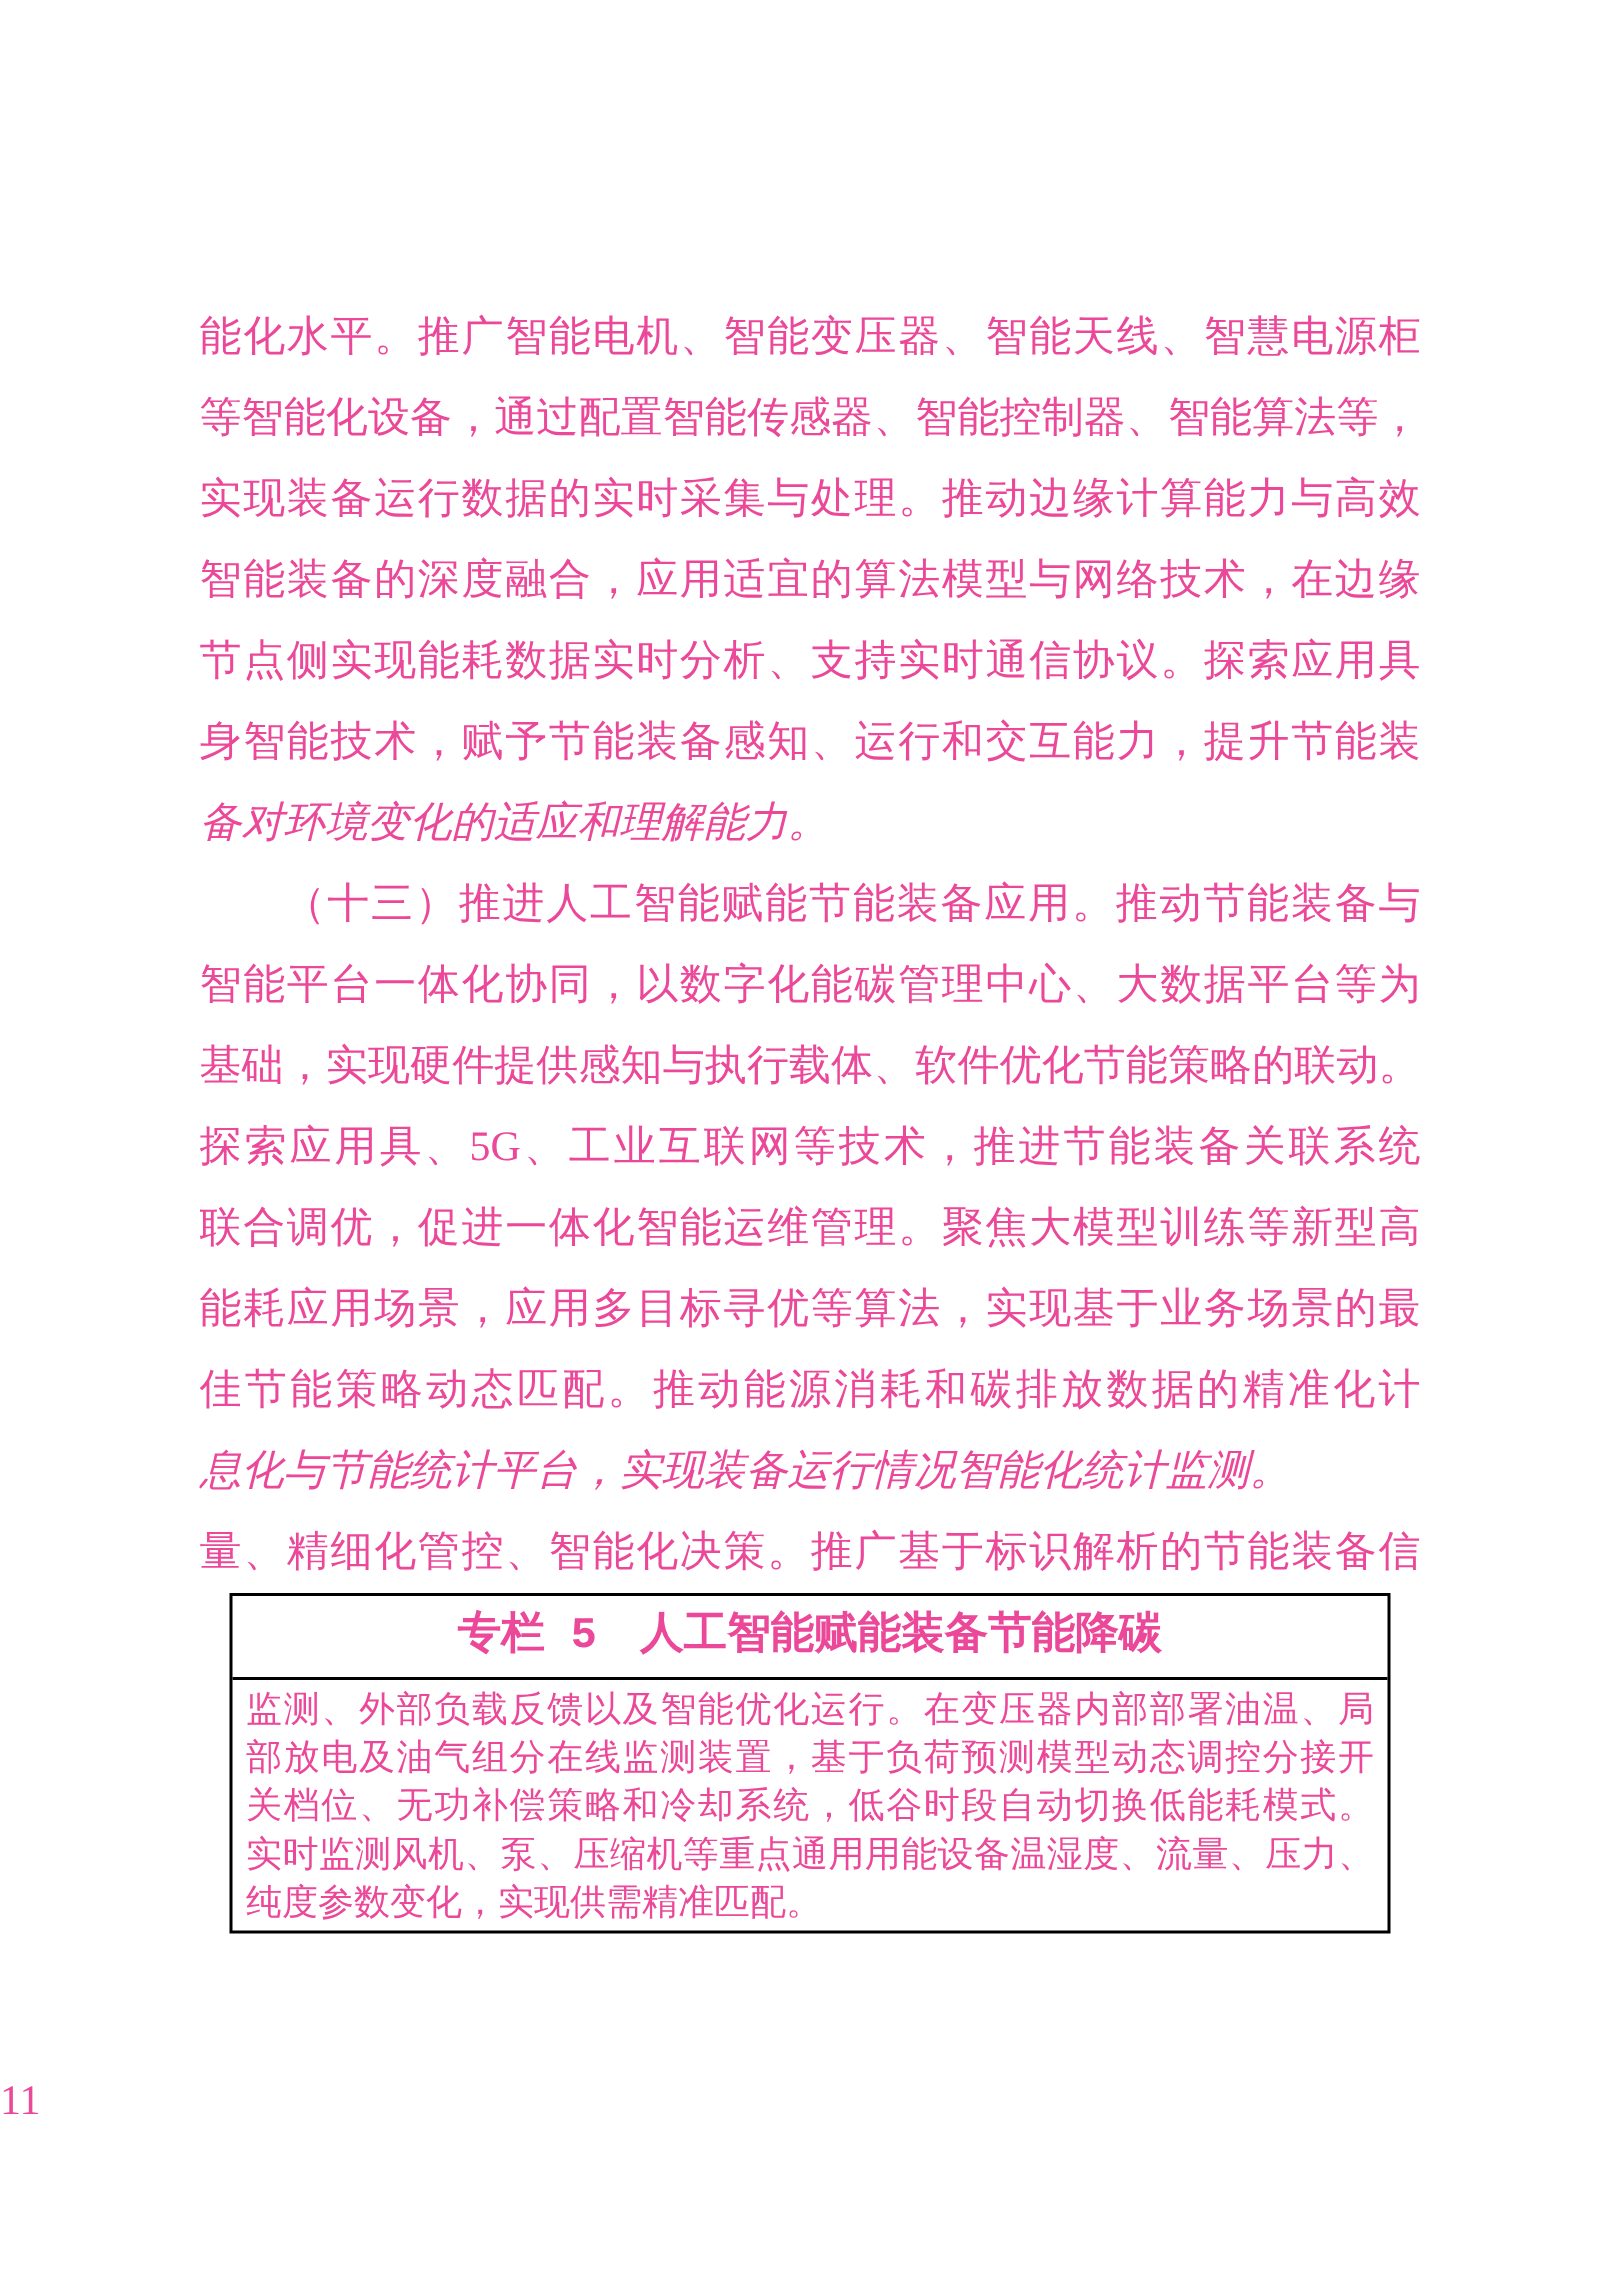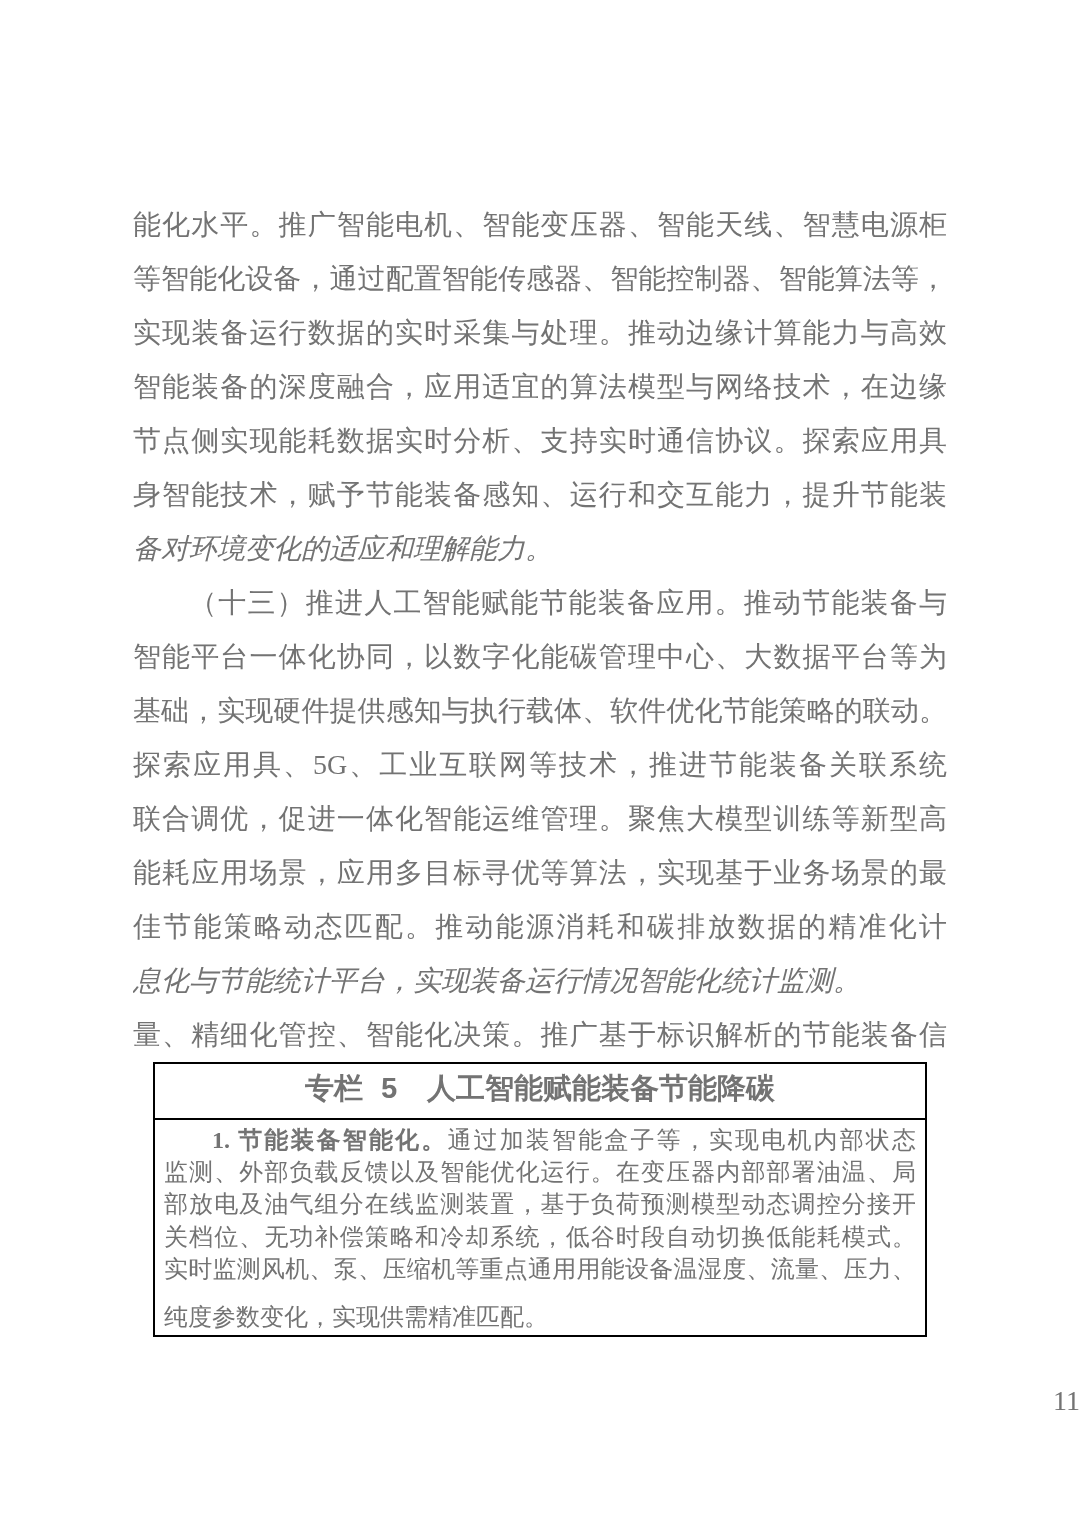--- a/index.html
+++ b/index.html
@@ -1,21 +1,21 @@
 <!DOCTYPE html>
 <html><head>
 <meta charset="utf-8">
 <style>
   html,body { margin:0; padding:0; background:#888; }
   .page {
     position:relative;
     width:1080px; height:1527px;
     margin:0 auto;
     background:#ffffff;
-    color:#737373;
+    color:#ec4899;
     font-family:"Liberation Serif","DejaVu Serif",serif;
   }
   .main {
     position:absolute;
     left:133px; top:198px; width:814px;
   }
   .line {
     font-size:28px;
     height:54px;
     line-height:54px;
@@ -41,27 +41,27 @@
     font-family:Liberation Mono, monospace;
   }
   .box-body { padding:4px 9px 2px 9px; }
   .box-line {
     font-size:24px;
     line-height:32.2px;
     text-align:justify;
     text-align-last:justify;
   }
   .box-line.first { text-indent:48px; }
-  .box-line.lastline { text-align-last:left;margin-top:16px; }
+  .box-line.lastline { text-align-last:left; }
   .lead { font-weight:bold; }
 
   .page-number {
     position:absolute;
     left:0; right:0; top:1385px;
-    text-align:right;
+    text-align:left;
     font-size:28px;
   }
 </style>
 </head>
 <body>
 
 <div class="page">
 
   <div class="main">
 
@@ -80,21 +80,20 @@
     <div class="line">联合调优，促进一体化智能运维管理。聚焦大模型训练等新型高</div>
     <div class="line">能耗应用场景，应用多目标寻优等算法，实现基于业务场景的最</div>
     <div class="line">佳节能策略动态匹配。推动能源消耗和碳排放数据的精准化计</div>
     <div class="line lastline">息化与节能统计平台，实现装备运行情况智能化统计监测。</div>
     <div class="line">量、精细化管控、智能化决策。推广基于标识解析的节能装备信</div>
   </div>
 
   <div class="callout-box">
     <div class="box-title">专栏 5　人工智能赋能装备节能降碳</div>
     <div class="box-body">
-      <div class="box-line first"><span class="lead">1. 节能装备智能化。</span><span>通过加装智能盒子等，实现电机内部状态</span></div>
       <div class="box-line">监测、外部负载反馈以及智能优化运行。在变压器内部部署油温、局</div>
       <div class="box-line">部放电及油气组分在线监测装置，基于负荷预测模型动态调控分接开</div>
       <div class="box-line">关档位、无功补偿策略和冷却系统，低谷时段自动切换低能耗模式。</div>
       <div class="box-line">实时监测风机、泵、压缩机等重点通用用能设备温湿度、流量、压力、</div>
       <div class="box-line lastline">纯度参数变化，实现供需精准匹配。</div>
     </div>
   </div>
 
   <div class="page-number">11</div>
 

